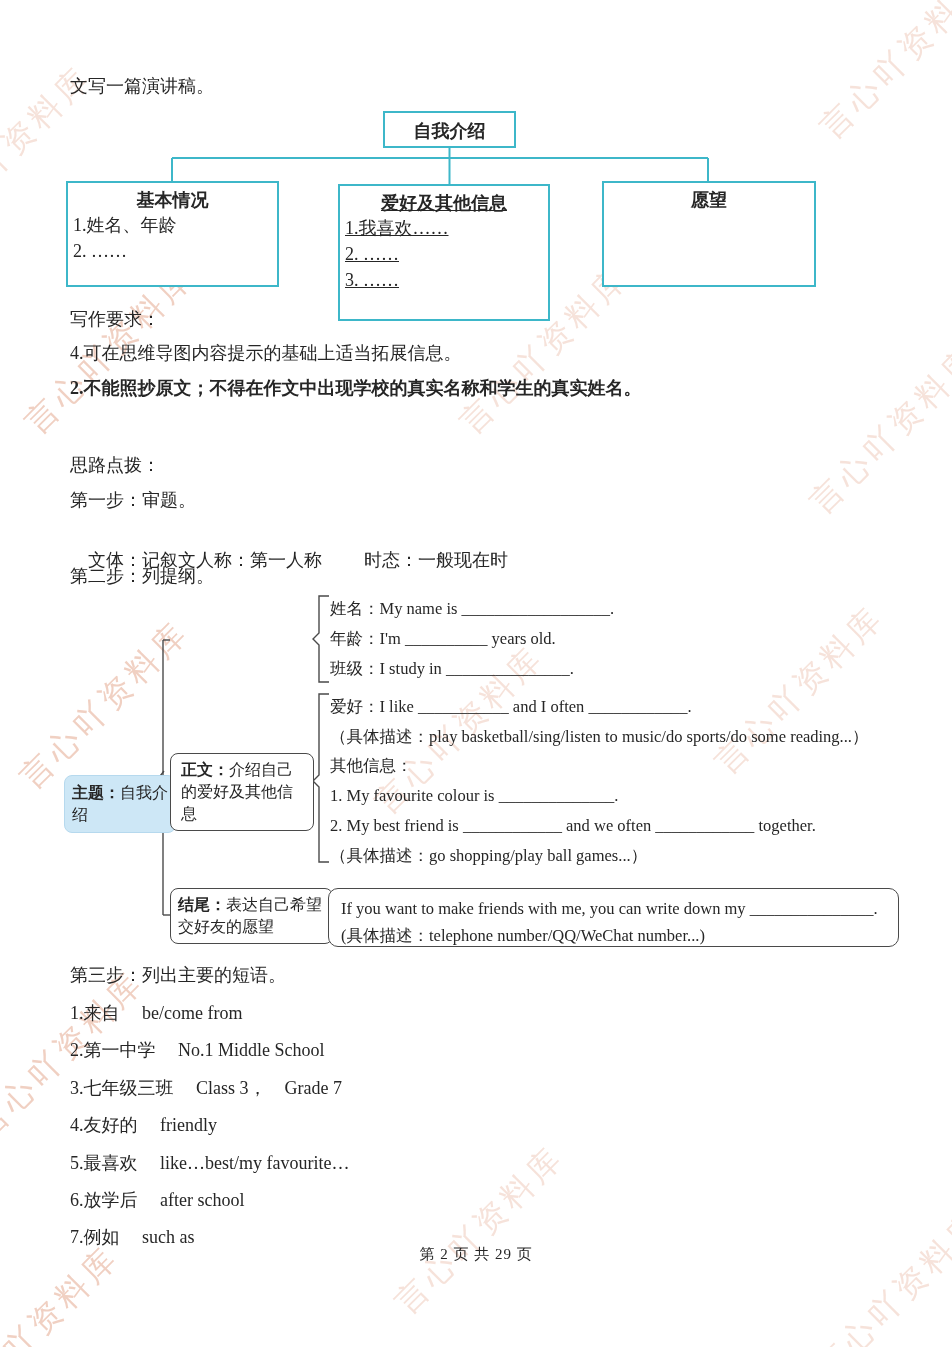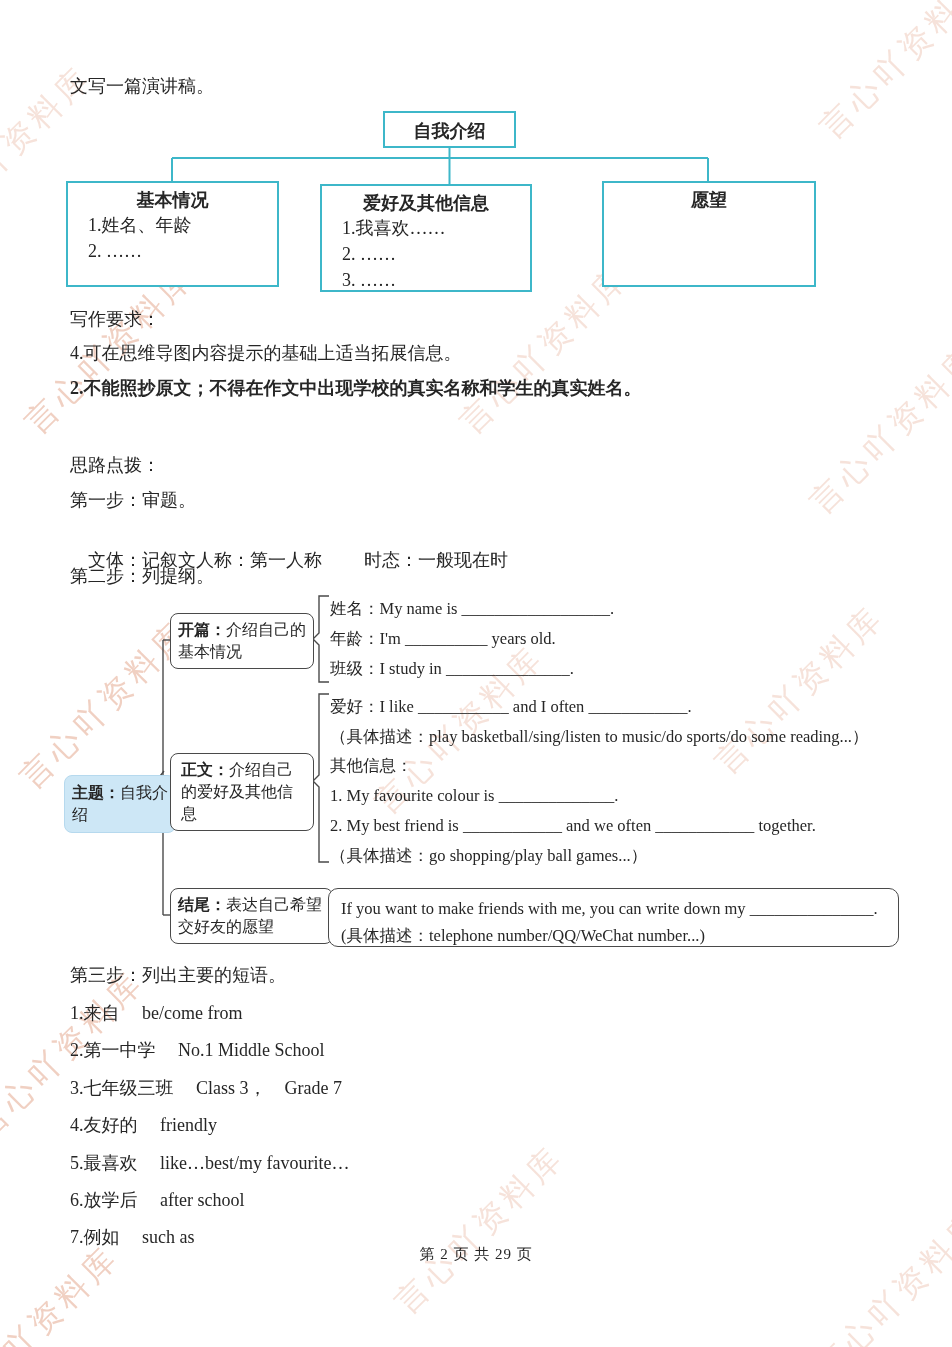--- a/index.html
+++ b/index.html
@@ -22,21 +22,21 @@
     transform:translate(-50%,-50%) rotate(-45deg);
     pointer-events:none;user-select:none;
   }
   .wm.light{opacity:.30;}
   
   .cyanbox{
     position:absolute;border:2px solid #3db7c9;background:#fff;
     box-sizing:border-box;
   }
   .cyanbox .ttl{font-weight:bold;font-size:18px;text-align:center;margin-top:5px;}
-  .cyanbox .itm{font-size:18px;margin-left:20px;line-height:26px;white-space:pre;}
+  .cyanbox .itm{font-size:18px;margin-left:5px;line-height:26px;white-space:pre;}
   
   .node{
     position:absolute;box-sizing:border-box;
     border:1.5px solid #4a4a4a;border-radius:8px;background:#fff;
     font-size:16px;line-height:1.38;padding:5px 7px;
   }
   .node b{font-weight:bold;}
   .topicnode{
     position:absolute;box-sizing:border-box;
     background:#cde7f6;border:1px solid #b6d9ee;border-radius:8px;
@@ -104,21 +104,21 @@
   <div class="cyanbox" style="left:383px;top:111px;width:133px;height:37px;">
     <div class="ttl" style="margin-top:6px;">自我介绍</div>
   </div>
 
   <div class="cyanbox" style="left:66px;top:181px;width:213px;height:106px;">
     <div class="ttl">基本情况</div>
     <div class="itm">1.姓名、年龄</div>
     <div class="itm">2. ……</div>
   </div>
 
-  <div class="cyanbox" style="left:320px;top:184px;width:212px;height:108px;">
+  <div class="cyanbox" style="left:338px;top:184px;width:212px;height:137px;text-decoration:underline;">
     <div class="ttl">爱好及其他信息</div>
     <div class="itm">1.我喜欢……</div>
     <div class="itm">2. ……</div>
     <div class="itm">3. ……</div>
   </div>
 
   <div class="cyanbox" style="left:602px;top:181px;width:214px;height:106px;">
     <div class="ttl">愿望</div>
   </div>
 
@@ -129,23 +129,20 @@
   <div class="abs line" style="left:70px;top:490px;">第一步：审题。</div>
   <div class="abs line" style="left:70px;top:528px;">
     <span style="">文体：记叙文</span><span style="margin-right:42px;">人称：第一人称</span><span>时态：一般现在时</span>
   </div>
   <div class="abs line" style="left:70px;top:566px;">第二步：列提纲。</div>
 
   <div class="topicnode" style="left:64px;top:775px;width:112px;">
     <b>主题：</b><span>自我介绍</span>
   </div>
 
-  <div class="node" style="left:170px;top:613px;width:144px;">
-    <b>开篇：</b><span>介绍自己的基本情况</span>
-  </div>
   <div class="node" style="left:170px;top:753px;width:144px;padding-left:10px;">
     <b>正文：</b><span>介绍自己的爱好及其他信息</span>
   </div>
   <div class="node" style="left:170px;top:888px;width:163px;">
     <b>结尾：</b><span>表达自己希望交好友的愿望</span>
   </div>
 
   <div class="gline" style="left:330px;top:599px;">姓名：My name is __________________.</div>
   <div class="gline" style="left:330px;top:629px;">年龄：I'm __________ years old.</div>
   <div class="gline" style="left:330px;top:659px;">班级：I study in _______________.</div>

